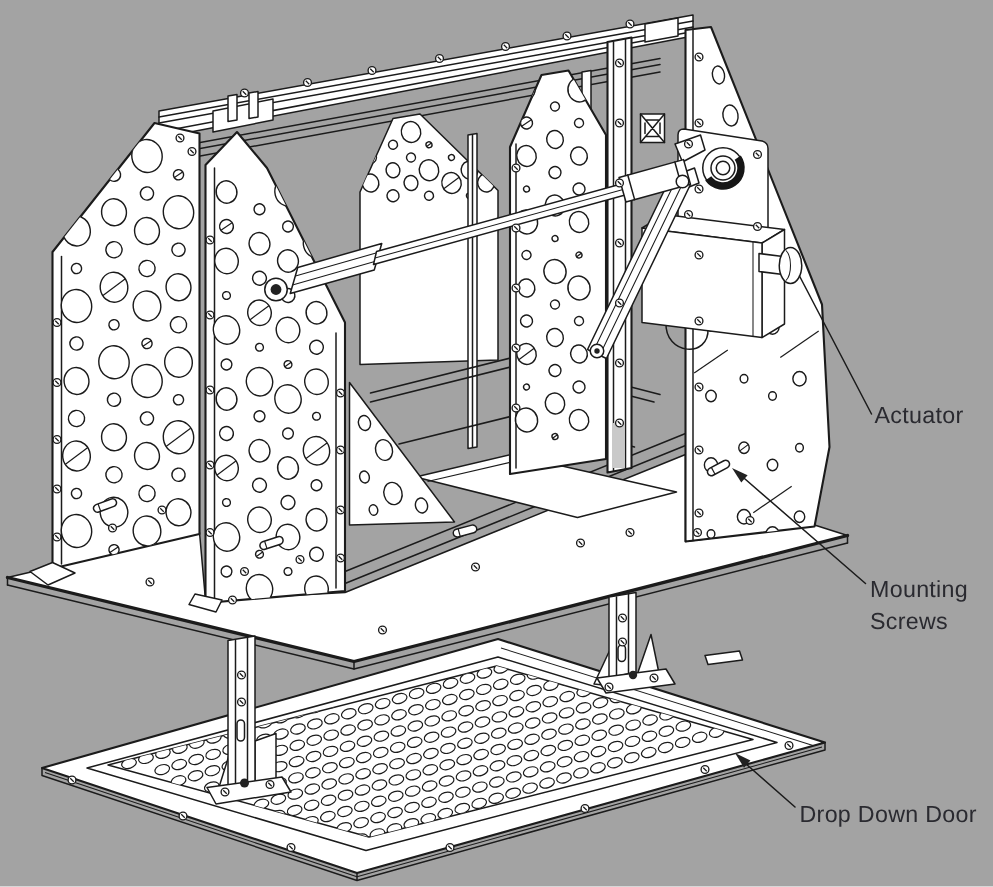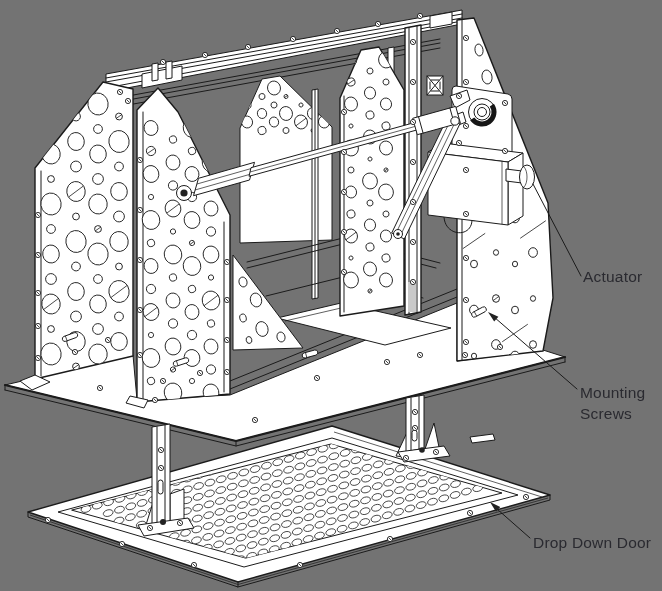--- a/index.html
+++ b/index.html
@@ -1,16 +1,16 @@
 <!DOCTYPE html>
 <html><head>
 <meta charset="utf-8">
 <style>
   html,body{margin:0;padding:0;background:#ffffff;}
-  .stage{position:relative;width:662px;height:591px;background:#737373;overflow:hidden;
+  .stage{position:relative;width:662px;height:591px;background:#a3a3a3;overflow:hidden;
          font-family:"Liberation Sans", sans-serif;}
   svg{position:absolute;left:0;top:0;}
   svg *{vector-effect:non-scaling-stroke;}
   .ln{fill:none;stroke:#1b1b1b;stroke-width:1;stroke-linejoin:round;stroke-linecap:round;}
   .fw{fill:#ffffff;stroke:#1b1b1b;stroke-width:1;stroke-linejoin:round;}
   .fw2{fill:#ffffff;stroke:#1b1b1b;stroke-width:1.4;stroke-linejoin:round;}
   .thick{fill:none;stroke:#1b1b1b;stroke-width:2.2;stroke-linejoin:round;stroke-linecap:round;}
   .hair{fill:none;stroke:#1b1b1b;stroke-width:.7;}
   .dark{fill:#222222;stroke:none;}
   .lbl{font-size:15.5px;letter-spacing:.2px;fill:#2a2a30;}

